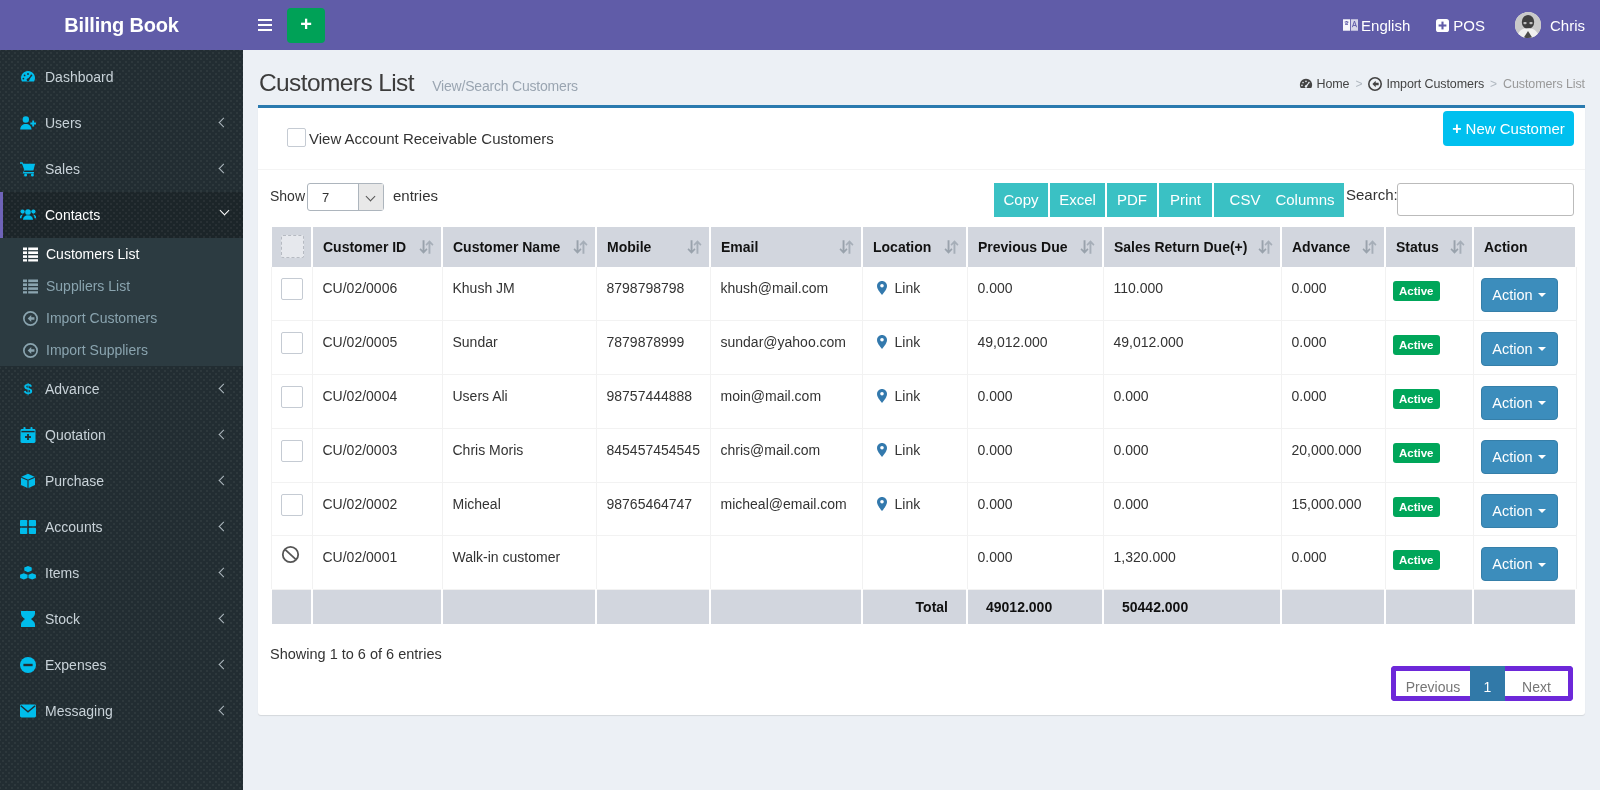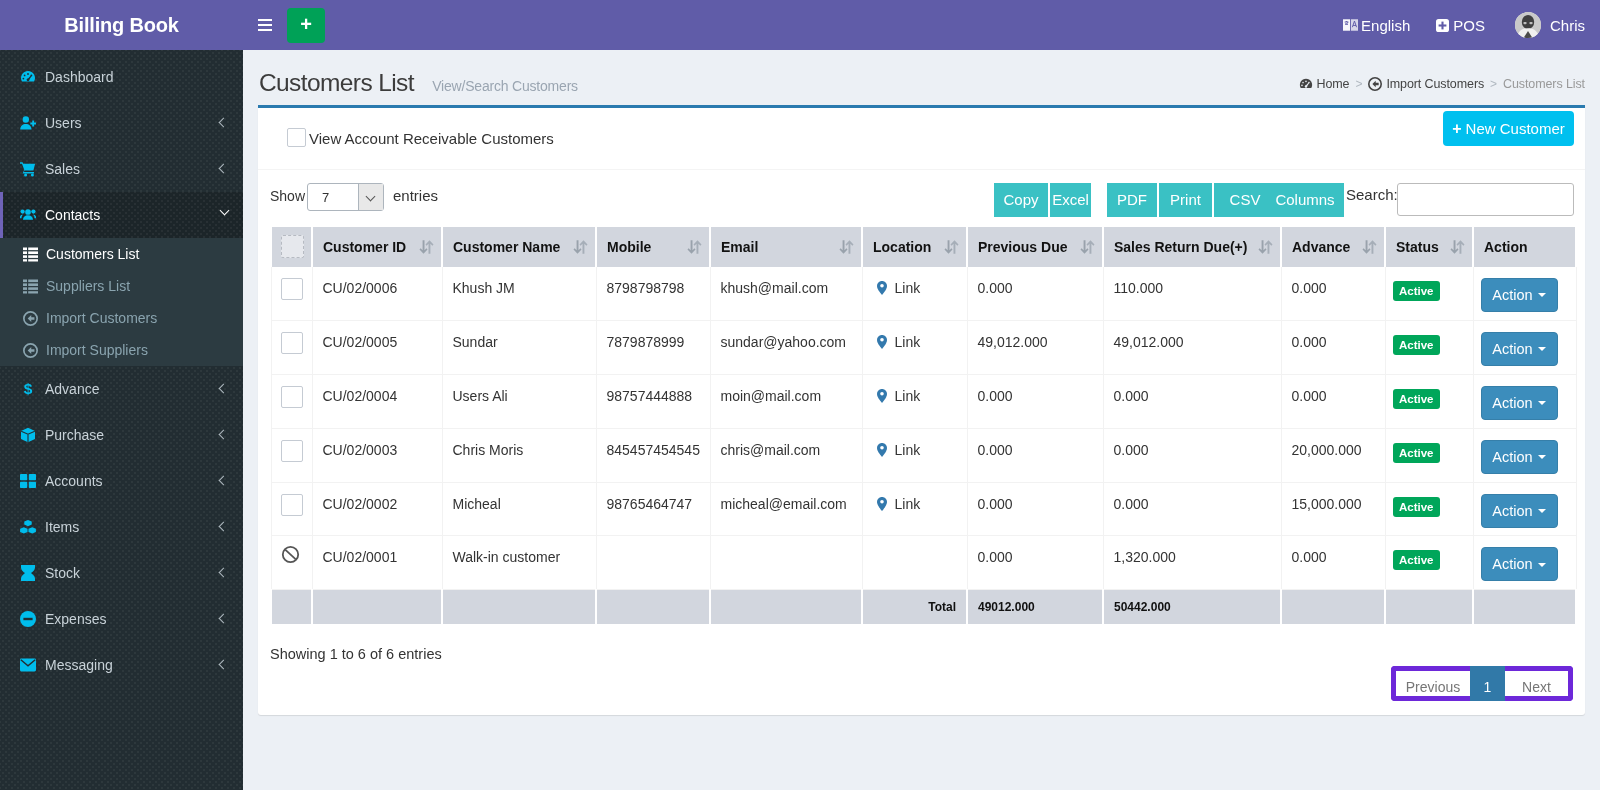--- a/index.html
+++ b/index.html
@@ -69,22 +69,22 @@
 .srchlbl { position:absolute; left:1076px; top:15px; font-size:15px; color:#333; }
 .srchbox { position:absolute; left:1127px; top:12px; width:177px; height:33px; border:1px solid #bbb; border-radius:3px; background:#fff; }
 
 table.dt { border-collapse:collapse; table-layout:fixed; width:1305px; }
 table.dt thead th { background:#d2d6de; height:40px; font-size:14px; font-weight:bold; color:#121212; text-align:left;
   padding:0 8px 0 10px; border-left:2px solid #fff; border-right:2px solid #fff; position:relative; }
 table.dt thead th .sort { position:absolute; right:7px; top:12px; width:15px; height:16px; }
 table.dt tbody td { height:53.8px; font-size:14px; color:#333; vertical-align:top; padding:13px 8px 0 10px;
   border-bottom:1px solid #f2f2f2; border-right:1px solid #f2f2f2; }
 table.dt tbody td:first-child { border-left:1px solid #f2f2f2; }
-table.dt tfoot td { background:#d2d6de; height:34px; font-size:12px; font-weight:bold; color:#111;
-  border-left:2px solid #fff; border-right:2px solid #fff; padding:0 10px; }
+table.dt tfoot td { background:#d2d6de; height:34px; font-size:14px; font-weight:bold; color:#111;
+  border-left:2px solid #fff; border-right:2px solid #fff; padding:0 18px; }
 .badge-a { display:inline-block; background:#00a65a; color:#fff; font-size:11.5px; font-weight:bold; border-radius:3px;
   padding:4px 6.5px; margin-top:1px; }
 .actbtn { display:inline-block; width:77px; height:34px; background:#3c8dbc; border:1px solid #367fa9; border-radius:4px;
   color:#fff; font-size:14.5px; text-align:center; line-height:32px; margin-top:0; }
 .actbtn .car { display:inline-block; width:0; height:0; border-left:4px solid transparent; border-right:4px solid transparent;
   border-top:4px solid #fff; vertical-align:middle; margin-left:5px; margin-top:-2px; }
 .linkcell { color:#3379ad; font-size:14px; }
 .pinic { display:inline-block; width:10px; height:14px; vertical-align:-2px; margin-right:8px; }
 
 .info { position:absolute; left:0; top:0; font-size:14.5px; color:#333; }
@@ -228,20 +228,33 @@
       </li>
   </ul>
   <ul class="smenu" style="padding-top:0">
     <li>
         <a><span class="micon" id="i-usd"><svg viewBox="0 0 16 16" width="100%" height="100%" fill="currentColor" preserveAspectRatio="xMidYMid meet">
               <text x="8" y="13.4" font-size="15.5" font-weight="bold" text-anchor="middle" font-family="Liberation Sans">$</text>
             </svg></span>Advance</a>
         <span class="chev"></span>
       </li>
     <li>
+        <a><span class="micon" id="i-cal"><svg viewBox="0 0 15 16" width="100%" height="100%" fill="currentColor" preserveAspectRatio="xMidYMid meet">
+              <rect x="0" y="2" width="15" height="14" rx="1.4"></rect>
+              <rect x="3" y="0" width="2" height="3.4" rx="0.8"></rect>
+              <rect x="10" y="0" width="2" height="3.4" rx="0.8"></rect>
+              <rect x="1.6" y="4.6" width="11.8" height="0.01" stroke="#222d32" stroke-width="1.4"></rect>
+              <g fill="#222d32">
+                <rect x="6.6" y="7" width="1.8" height="6"></rect>
+                <rect x="4.5" y="9.1" width="6" height="1.8"></rect>
+              </g>
+            </svg></span>Quotation</a>
+        <span class="chev"></span>
+      </li>
+    <li>
         <a><span class="micon" id="i-cube"><svg viewBox="0 0 16 16" width="100%" height="100%" fill="currentColor" preserveAspectRatio="xMidYMid meet">
               <path d="M8 .8 15 4v8l-7 3.2L1 12V4z"></path>
               <g stroke="#222d32" stroke-width="1.1" fill="none">
                 <path d="M1.2 4.2 8 7.2l6.8-3M8 7.2V15"></path>
               </g>
             </svg></span>Purchase</a>
         <span class="chev"></span>
       </li>
     <li>
         <a><span class="micon" id="i-th"><svg viewBox="0 0 16 16" width="100%" height="100%" fill="currentColor" preserveAspectRatio="xMidYMid meet">
@@ -316,21 +329,21 @@
     </div>
     <div class="box-body">
       <div class="toolbar">
         <span class="lenlbl">Show</span>
         <span class="lensel">
             <span class="val">7</span>
             <span class="arr"></span>
           </span>
         <span class="entlbl">entries</span>
         <span class="dtb" style="left:724px;width:54px;">Copy</span>
-        <span class="dtb" style="left:780px;width:41px;">Excel</span>
+        <span class="dtb" style="left:780px;width:55px;">Excel</span>
         <span class="dtb" style="left:837px;width:50px;">PDF</span>
         <span class="dtb" style="left:889px;width:53px;">Print</span>
         <span class="dtb" style="left:944px;width:62px;">CSV</span>
         <span class="dtb" style="left:996px;width:78px;">Columns</span>
         <span class="srchlbl">Search:</span>
         <span class="srchbox"></span>
       </div>
       <table class="dt">
         <colgroup>
           <col style="width:41px">

